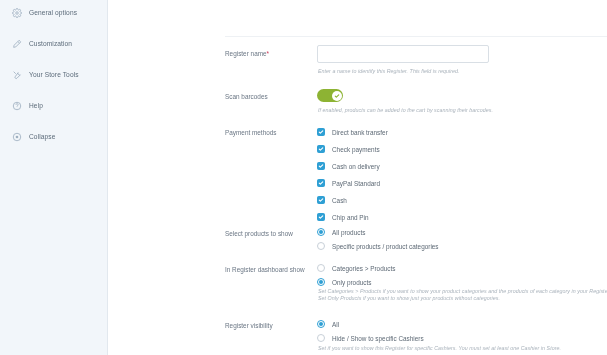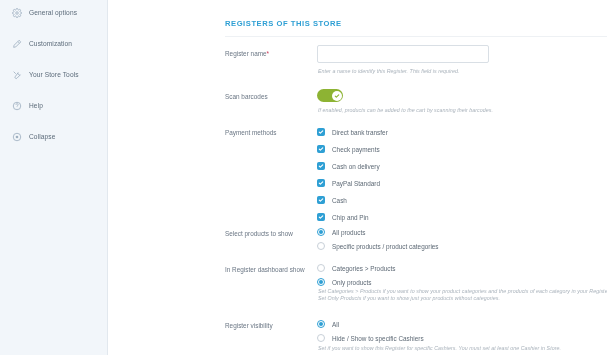--- a/index.html
+++ b/index.html
@@ -206,21 +206,20 @@
       </span>
       <span class="side-label">Collapse</span>
     </div>
 
   </div>
 
   <div class="main">
 
     <div class="panel"></div>
 
-    <div class="section-title">REGISTERS OF THIS STORE</div>
     <div class="title-rule"></div>
 
     <div class="row-label" style="left:117px; top:50px;">
       <span>Register name</span><span class="req">*</span>
     </div>
     <input class="text-input" style="left: 209px; top: 45px;" value="" placeholder="">
     <div class="help" style="left:210px; top:68px;">Enter a name to identify this Register.  This field is required.</div>
 
     <div class="row-label" style="left:117px; top:93px;">Scan barcodes</div>
     <div class="toggle" style="left:209px; top:89px;">

